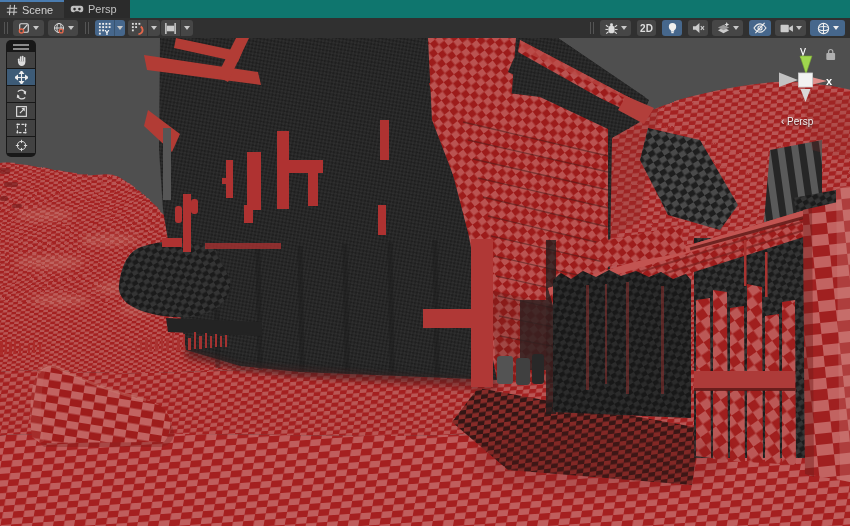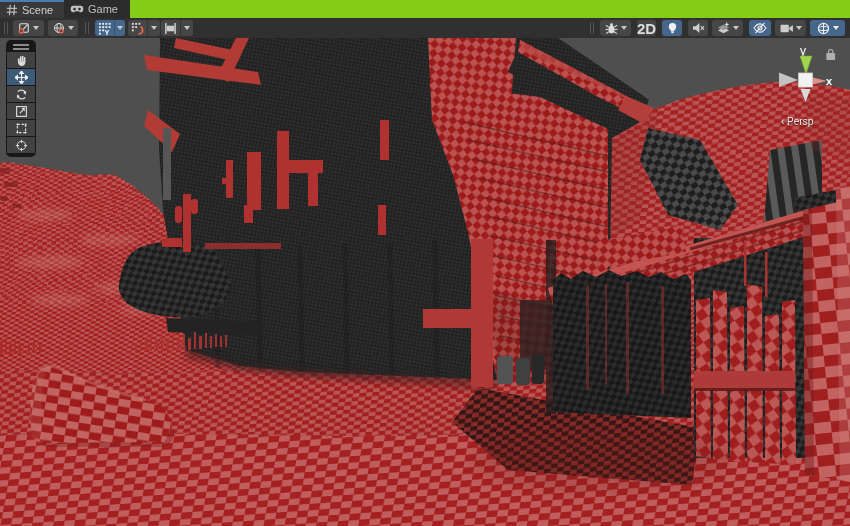--- a/index.html
+++ b/index.html
@@ -1,19 +1,19 @@
 <!DOCTYPE html>
 <html><head>
 <meta charset="utf-8">
 <style>
   html,body{margin:0;padding:0;width:850px;height:526px;overflow:hidden;
     font-family:"Liberation Sans",sans-serif;background:#4f4f4f;}
   #root{position:relative;width:850px;height:526px;}
   
-  #tabbar{position:absolute;left:0;top:0;width:850px;height:18px;background:#84cc16;}
+  #tabbar{position:absolute;left:0;top:0;width:850px;height:18px;background:#0f766e;}
   .tab{position:absolute;top:0;height:18px;display:flex;align-items:center;
        font-size:11px;color:#d2d2d2;}
   #tab-scene{left:0;width:64px;background:#383838;border-top:2px solid #4a7cb0;
        box-sizing:border-box;}
   #tab-game{left:64px;width:66px;background:#2b2b2b;color:#c0c0c0;}
   
   #toolbar{position:absolute;left:0;top:18px;width:850px;height:20px;background:#303030;}
   .tbtn{position:absolute;top:2px;height:16px;background:#464646;border-radius:3px;
         display:flex;align-items:center;justify-content:center;color:#c8c8c8;}
   .tbtn.blue{background:#46678c;}
@@ -481,21 +481,21 @@
           <line x1="3.8" y1="5.5" x2="1" y2="3.5"></line>
             <line x1="10.2" y1="5.5" x2="13" y2="3.5"></line>
           <line x1="3.4" y1="8" x2="0.5" y2="8"></line>
             <line x1="10.6" y1="8" x2="13.5" y2="8"></line>
           <line x1="3.8" y1="10.5" x2="1.3" y2="12.5"></line>
             <line x1="10.2" y1="10.5" x2="12.7" y2="12.5"></line>
         </g>
       </svg>
         <span class="arr"></span>
     </div>
-    <div class="tbtn" style="left:637px;width:19px;font-size:15px;font-weight:bold;color:#ddd;">2D</div>
+    <div class="tbtn" style="left:637px;width:19px;font-size:10px;font-weight:bold;color:#ddd;">2D</div>
     <div class="tbtn blue" style="left:662px;width:20px;">
       <svg width="11" height="12" viewBox="0 0 12 13" fill="#f0f0f0">
         <circle cx="6" cy="5" r="4"></circle>
         <rect x="4.2" y="8.5" width="3.6" height="2"></rect>
         <rect x="4.7" y="10.8" width="2.6" height="1.4"></rect>
       </svg>
     </div>
     <div class="tbtn" style="left:688px;width:20px;">
       <svg width="13" height="12" viewBox="0 0 14 13" fill="#ccc">
         <polygon points="1,4.5 4,4.5 8,1 8,12 4,8.5 1,8.5"></polygon>
@@ -546,17 +546,17 @@
           <line x1="1" y1="9.5" x2="13" y2="9.5"></line>
       </svg>
       <span style="margin-left:4px;">Scene</span>
     </div>
     <div class="tab" id="tab-game">
       <svg width="14" height="9" viewBox="0 0 16 11" style="margin-left:6px;" fill="#c0c0c0">
         <path d="M3.5,1 h9 a3.2,4 0 0 1 3.2,4 a3.2,4 0 0 1 -3.2,4 c-1.4,0 -1.8,-1.3 -2.8,-1.3 h-3.4 c-1,0 -1.4,1.3 -2.8,1.3 a3.2,4 0 0 1 -3.2,-4 a3.2,4 0 0 1 3.2,-4 Z"></path>
         <circle cx="5" cy="5" r="1.6" fill="#2b2b2b"></circle>
         <circle cx="11" cy="5" r="1.6" fill="#2b2b2b"></circle>
       </svg>
-      <span style="margin-left:4px;">Game</span>
+      <span style="margin-left:4px;">Persp</span>
     </div>
   </div>
 
 </div>
 
 </body></html>

